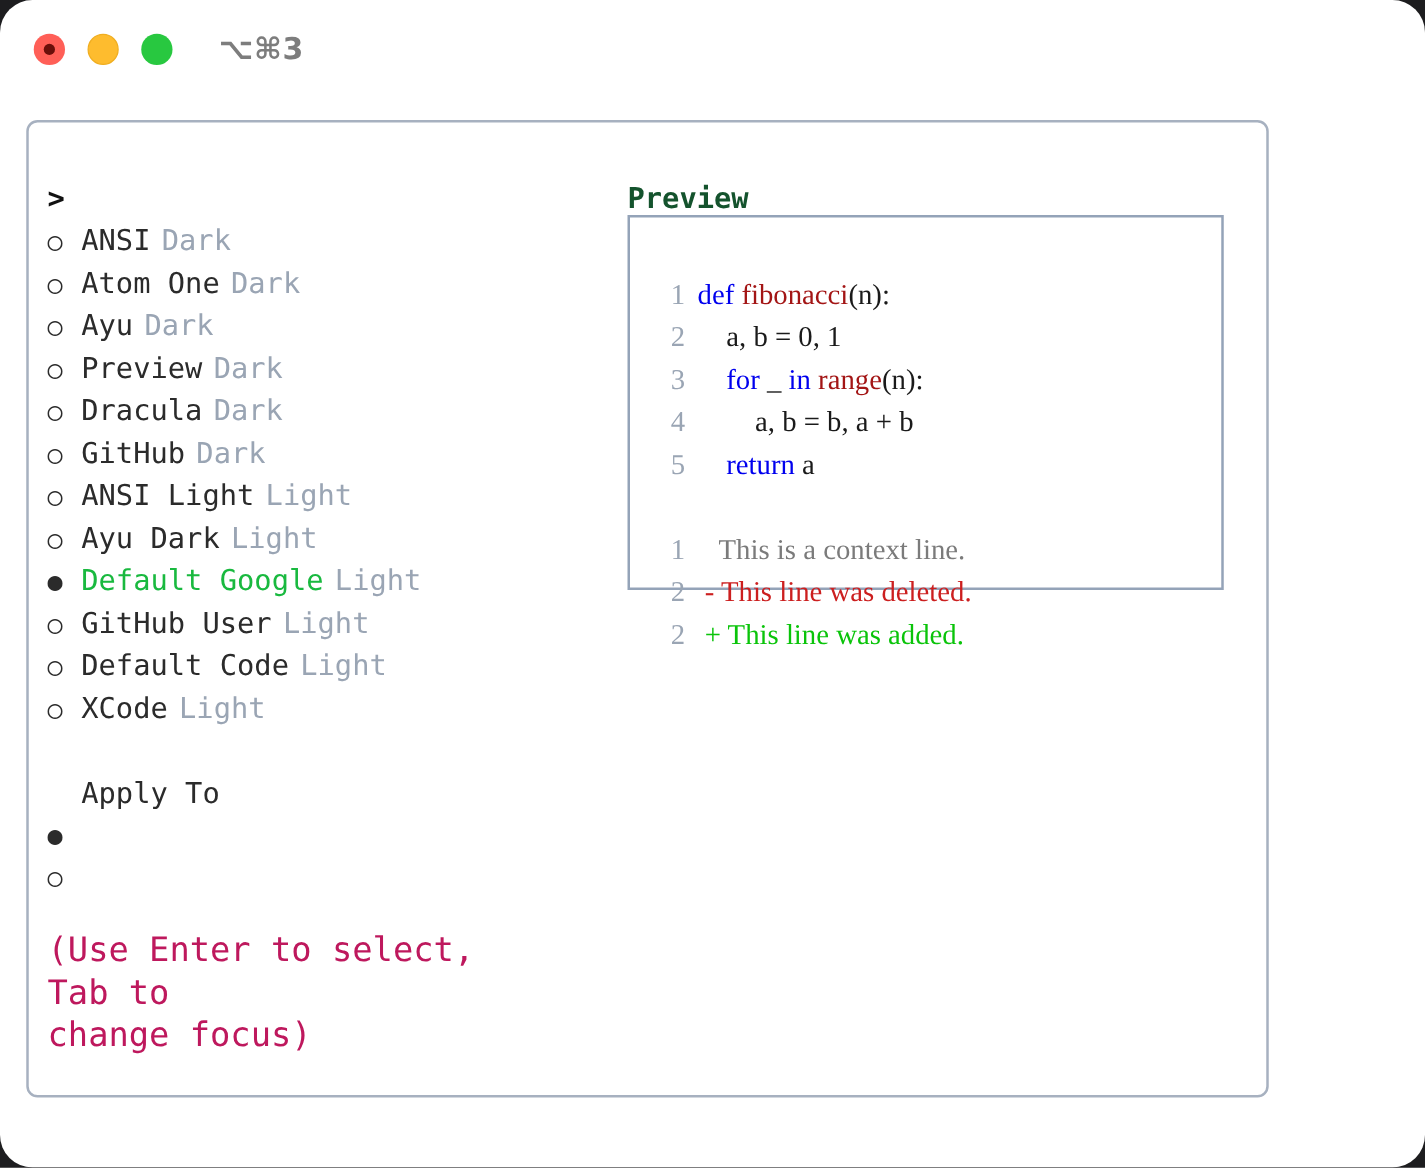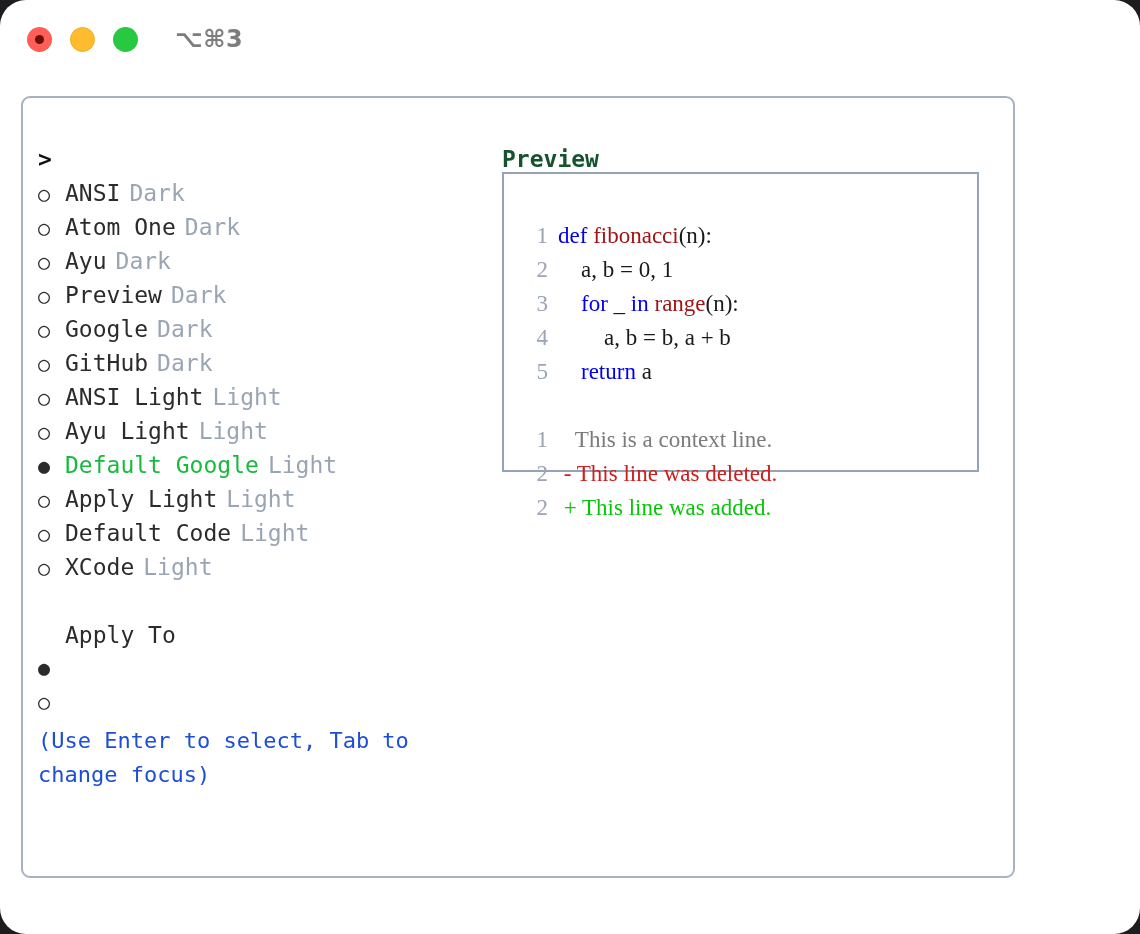--- a/index.html
+++ b/index.html
@@ -117,22 +117,23 @@
     font-size: 20px;
   }
   .label-selected { color: #19b93f; }
   .suffix {
     color: #9aa5b4;
     margin-left: 9px;
   }
   .spacer-row { height: 34px; }
 
   .hint {
-    font-size: 22px;
-    color: #1d4ed8;
+    margin-top: 20px;
+    font-size: 27px;
+    color: #be185d;
     line-height: 34px;
     width: 400px;
     white-space: pre-wrap;
   }
 
   
   .right-col {
     position: absolute;
     left: 479px;
     top: 48px;
@@ -196,26 +197,26 @@
 
         <div class="row heading">
           <span class="marker">&gt;</span>
         </div>
 
         <div id="theme-rows">
             <div class="row"><span class="marker bullet-empty">○</span><span>ANSI</span><span class="suffix">Dark</span></div>
             <div class="row"><span class="marker bullet-empty">○</span><span>Atom One</span><span class="suffix">Dark</span></div>
             <div class="row"><span class="marker bullet-empty">○</span><span>Ayu</span><span class="suffix">Dark</span></div>
             <div class="row"><span class="marker bullet-empty">○</span><span>Preview</span><span class="suffix">Dark</span></div>
-            <div class="row"><span class="marker bullet-empty">○</span><span>Google</span><span class="suffix">Dark</span></div>
+            <div class="row"><span class="marker bullet-empty">○</span><span>Dracula</span><span class="suffix">Dark</span></div>
             <div class="row"><span class="marker bullet-empty">○</span><span>GitHub</span><span class="suffix">Dark</span></div>
             <div class="row"><span class="marker bullet-empty">○</span><span>ANSI Light</span><span class="suffix">Light</span></div>
-            <div class="row"><span class="marker bullet-empty">○</span><span>Ayu Light</span><span class="suffix">Light</span></div>
+            <div class="row"><span class="marker bullet-empty">○</span><span>Ayu Dark</span><span class="suffix">Light</span></div>
             <div class="row"><span class="marker bullet-filled">●</span><span class="label-selected">Default Google</span><span class="suffix">Light</span></div>
-            <div class="row"><span class="marker bullet-empty">○</span><span>Apply Light</span><span class="suffix">Light</span></div>
+            <div class="row"><span class="marker bullet-empty">○</span><span>GitHub User</span><span class="suffix">Light</span></div>
             <div class="row"><span class="marker bullet-empty">○</span><span>Default Code</span><span class="suffix">Light</span></div>
             <div class="row"><span class="marker bullet-empty">○</span><span>XCode</span><span class="suffix">Light</span></div>
           </div>
 
         <div class="spacer-row"></div>
 
         <div class="row">
           <span class="marker"> </span><span>Apply To</span>
         </div>
 

